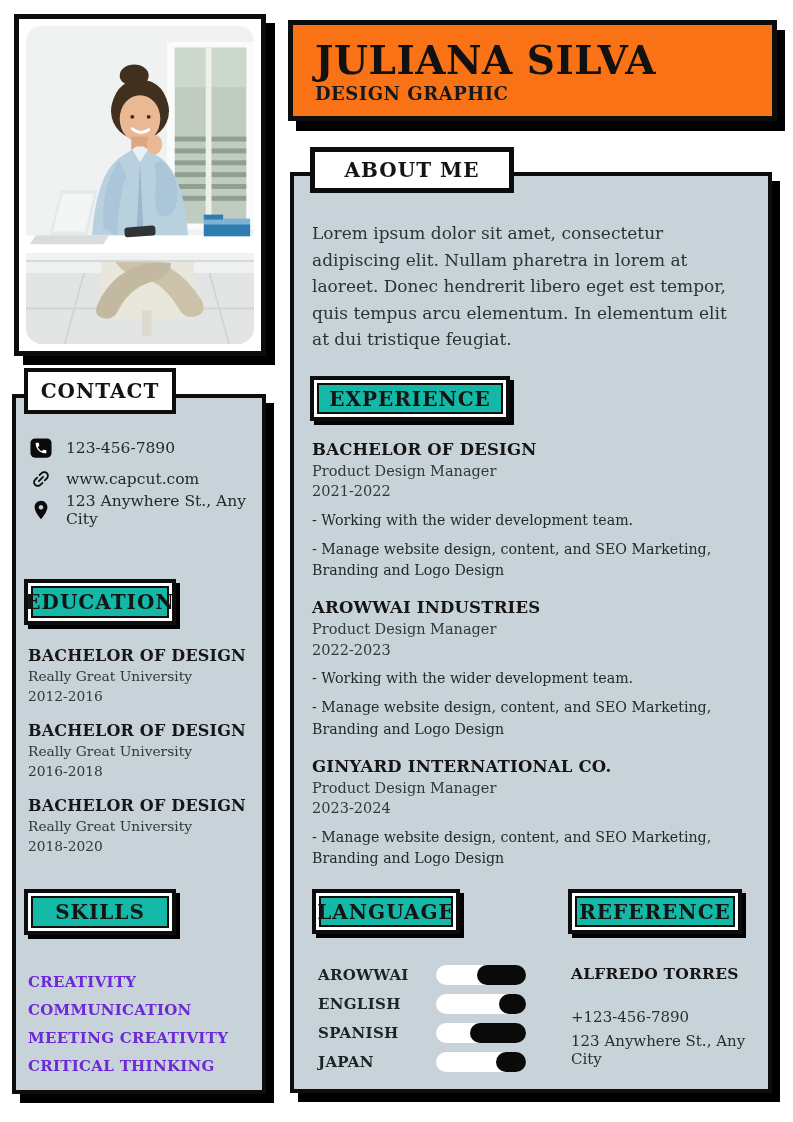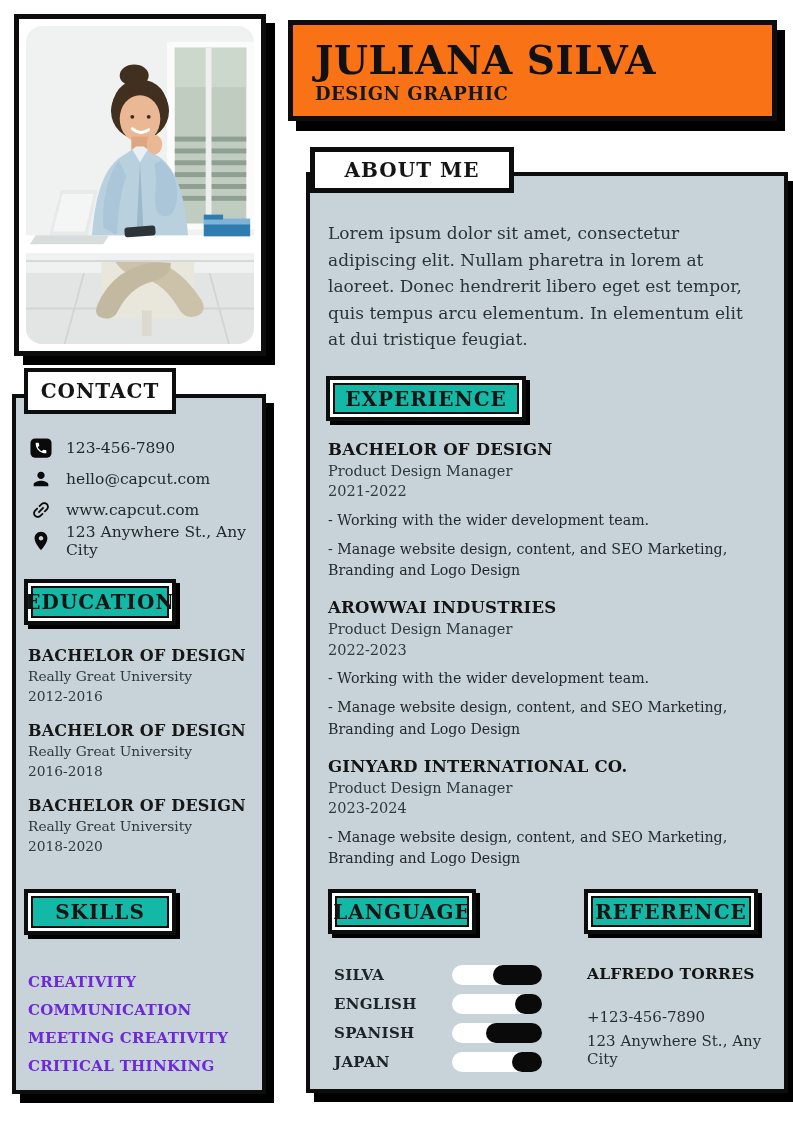--- a/index.html
+++ b/index.html
@@ -49,21 +49,21 @@
 
   
   .name-box {
     position:absolute; left:288px; top:20px; width:489px; height:101px;
     background:#f97316; border:5px solid #0d0d0d; box-shadow:8px 10px 0 #000; padding:14px 0 0 22px;
   }
   .name-box h1 { font-size:39px; font-weight:700; letter-spacing:.5px; color:#111; line-height:1.1; }
   .name-box .role { font-size:18px; font-weight:600; letter-spacing:.5px; color:#15191b; margin-top:1px; }
 
   
-  .main-panel { left:290px; top:172px; width:482px; height:921px;margin-left:16px; }
+  .main-panel { left:290px; top:172px; width:482px; height:921px; }
   .about-tab { left:310px; top:147px; width:204px; height:46px; }
 
   .about-text { position:absolute; left:18px; top:44px; width:436px; font-size:17px; line-height:1.56; color:#2b3336; }
 
   .exp-label { left:16px; top:200px; width:200px; height:45px; }
   .exp-list { position:absolute; left:18px; top:264px; width:430px; }
   .exp-entry { margin-bottom:17px; }
   .exp-entry h3 { font-size:16.5px; font-weight:700; letter-spacing:.2px; color:#141414; margin-bottom:2px; }
   .exp-entry .pos, .exp-entry .years { font-size:14.5px; color:#30383b; line-height:1.4; }
   .exp-entry .bullet { font-size:14.2px; color:#23292c; line-height:1.5; margin-top:8px; }
@@ -155,26 +155,20 @@
 
   <div class="panel left-panel">
 
     <ul class="contact-list">
       <li>
         <svg class="ic" viewBox="0 0 24 24">
           <rect x="0.5" y="1.5" width="23" height="21" rx="5" fill="#0a0a0a"></rect>
           <path transform="translate(4.2 4.2) scale(0.65)" fill="#ffffff" d="M6.62 10.79c1.44 2.83 3.76 5.14 6.59 6.59l2.2-2.21c.27-.27.67-.36 1.02-.24 1.12.37 2.33.57 3.57.57.55 0 1 .45 1 1V20c0 .55-.45 1-1 1-9.39 0-17-7.61-17-17 0-.55.45-1 1-1h3.5c.55 0 1 .45 1 1 0 1.25.2 2.45.57 3.57.11.35.03.74-.25 1.02l-2.2 2.2z"></path>
         </svg>
         <span class="txt">123-456-7890</span>
-      </li>
-      <li>
-        <svg class="ic" viewBox="0 0 24 24">
-          <path fill="#0a0a0a" d="M12 12c2.21 0 4-1.79 4-4s-1.79-4-4-4-4 1.79-4 4 1.79 4 4 4zm0 2c-2.67 0-8 1.34-8 4v2h16v-2c0-2.66-5.33-4-8-4z"></path>
-        </svg>
-        <span class="txt">hello@capcut.com</span>
       </li>
       <li>
         <svg class="ic" viewBox="0 0 24 24">
           <path transform="rotate(-45 12 12)" fill="#0a0a0a" d="M3.9 12c0-1.71 1.39-3.1 3.1-3.1h4V7H7c-2.76 0-5 2.24-5 5s2.24 5 5 5h4v-1.9H7c-1.71 0-3.1-1.39-3.1-3.1zM8 13h8v-2H8v2zm9-6h-4v1.9h4c1.71 0 3.1 1.39 3.1 3.1s-1.39 3.1-3.1 3.1h-4V17h4c2.76 0 5-2.24 5-5s-2.24-5-5-5z"></path>
         </svg>
         <span class="txt">www.capcut.com</span>
       </li>
       <li>
         <svg class="ic" viewBox="0 0 24 24">
           <path fill="#0a0a0a" d="M12 2C8.13 2 5 5.13 5 9c0 5.25 7 13 7 13s7-7.75 7-13c0-3.87-3.13-7-7-7zm0 9.5c-1.38 0-2.5-1.12-2.5-2.5s1.12-2.5 2.5-2.5 2.5 1.12 2.5 2.5-1.12 2.5-2.5 2.5z"></path>
@@ -256,21 +250,21 @@
         <div class="bullet">- Manage website design, content, and SEO Marketing, Branding and Logo Design</div>
       </div>
     </div>
 
     <div class="label-box lang-label">
       <span>LANGUAGE</span>
     </div>
 
     <div class="lang-rows">
       <div class="lang-row">
-        <span class="lname">SILVA</span>
+        <span class="lname">AROWWAI</span>
         <span class="lang-bar">
             <span class="lang-fill" style="width: 55%;"></span>
           </span>
       </div>
       <div class="lang-row">
         <span class="lname">ENGLISH</span>
         <span class="lang-bar">
             <span class="lang-fill" style="width: 30%;"></span>
           </span>
       </div>

